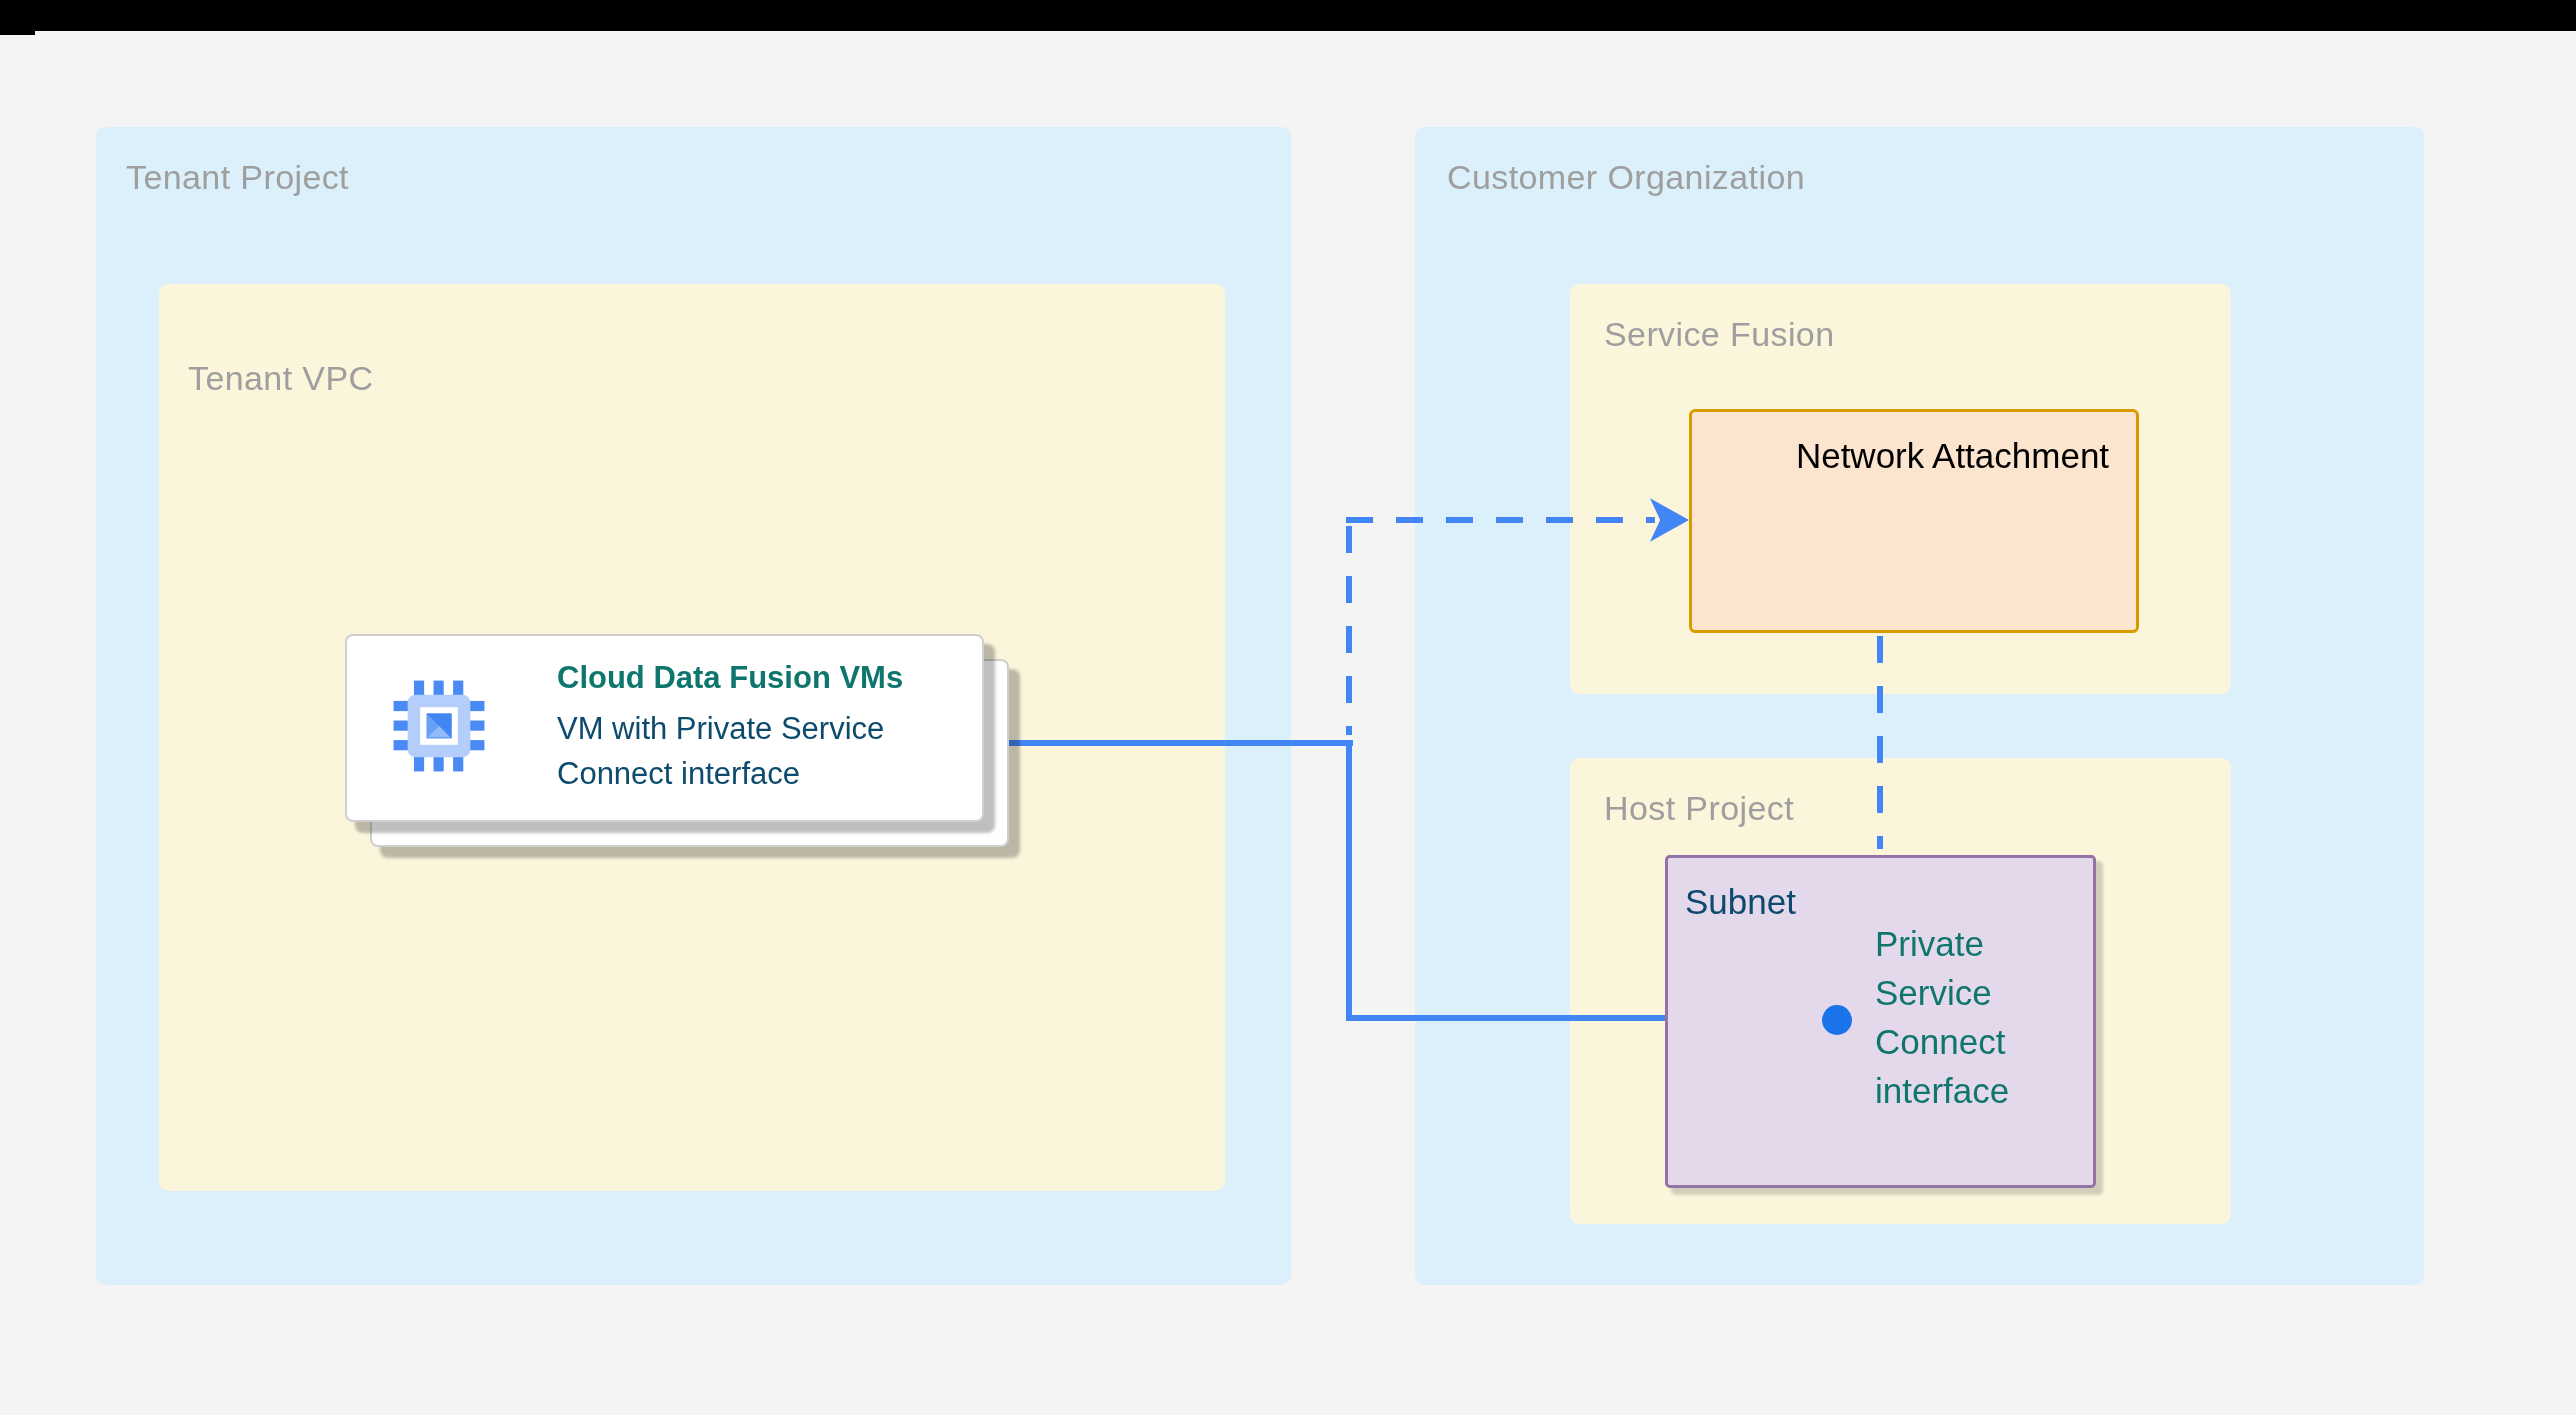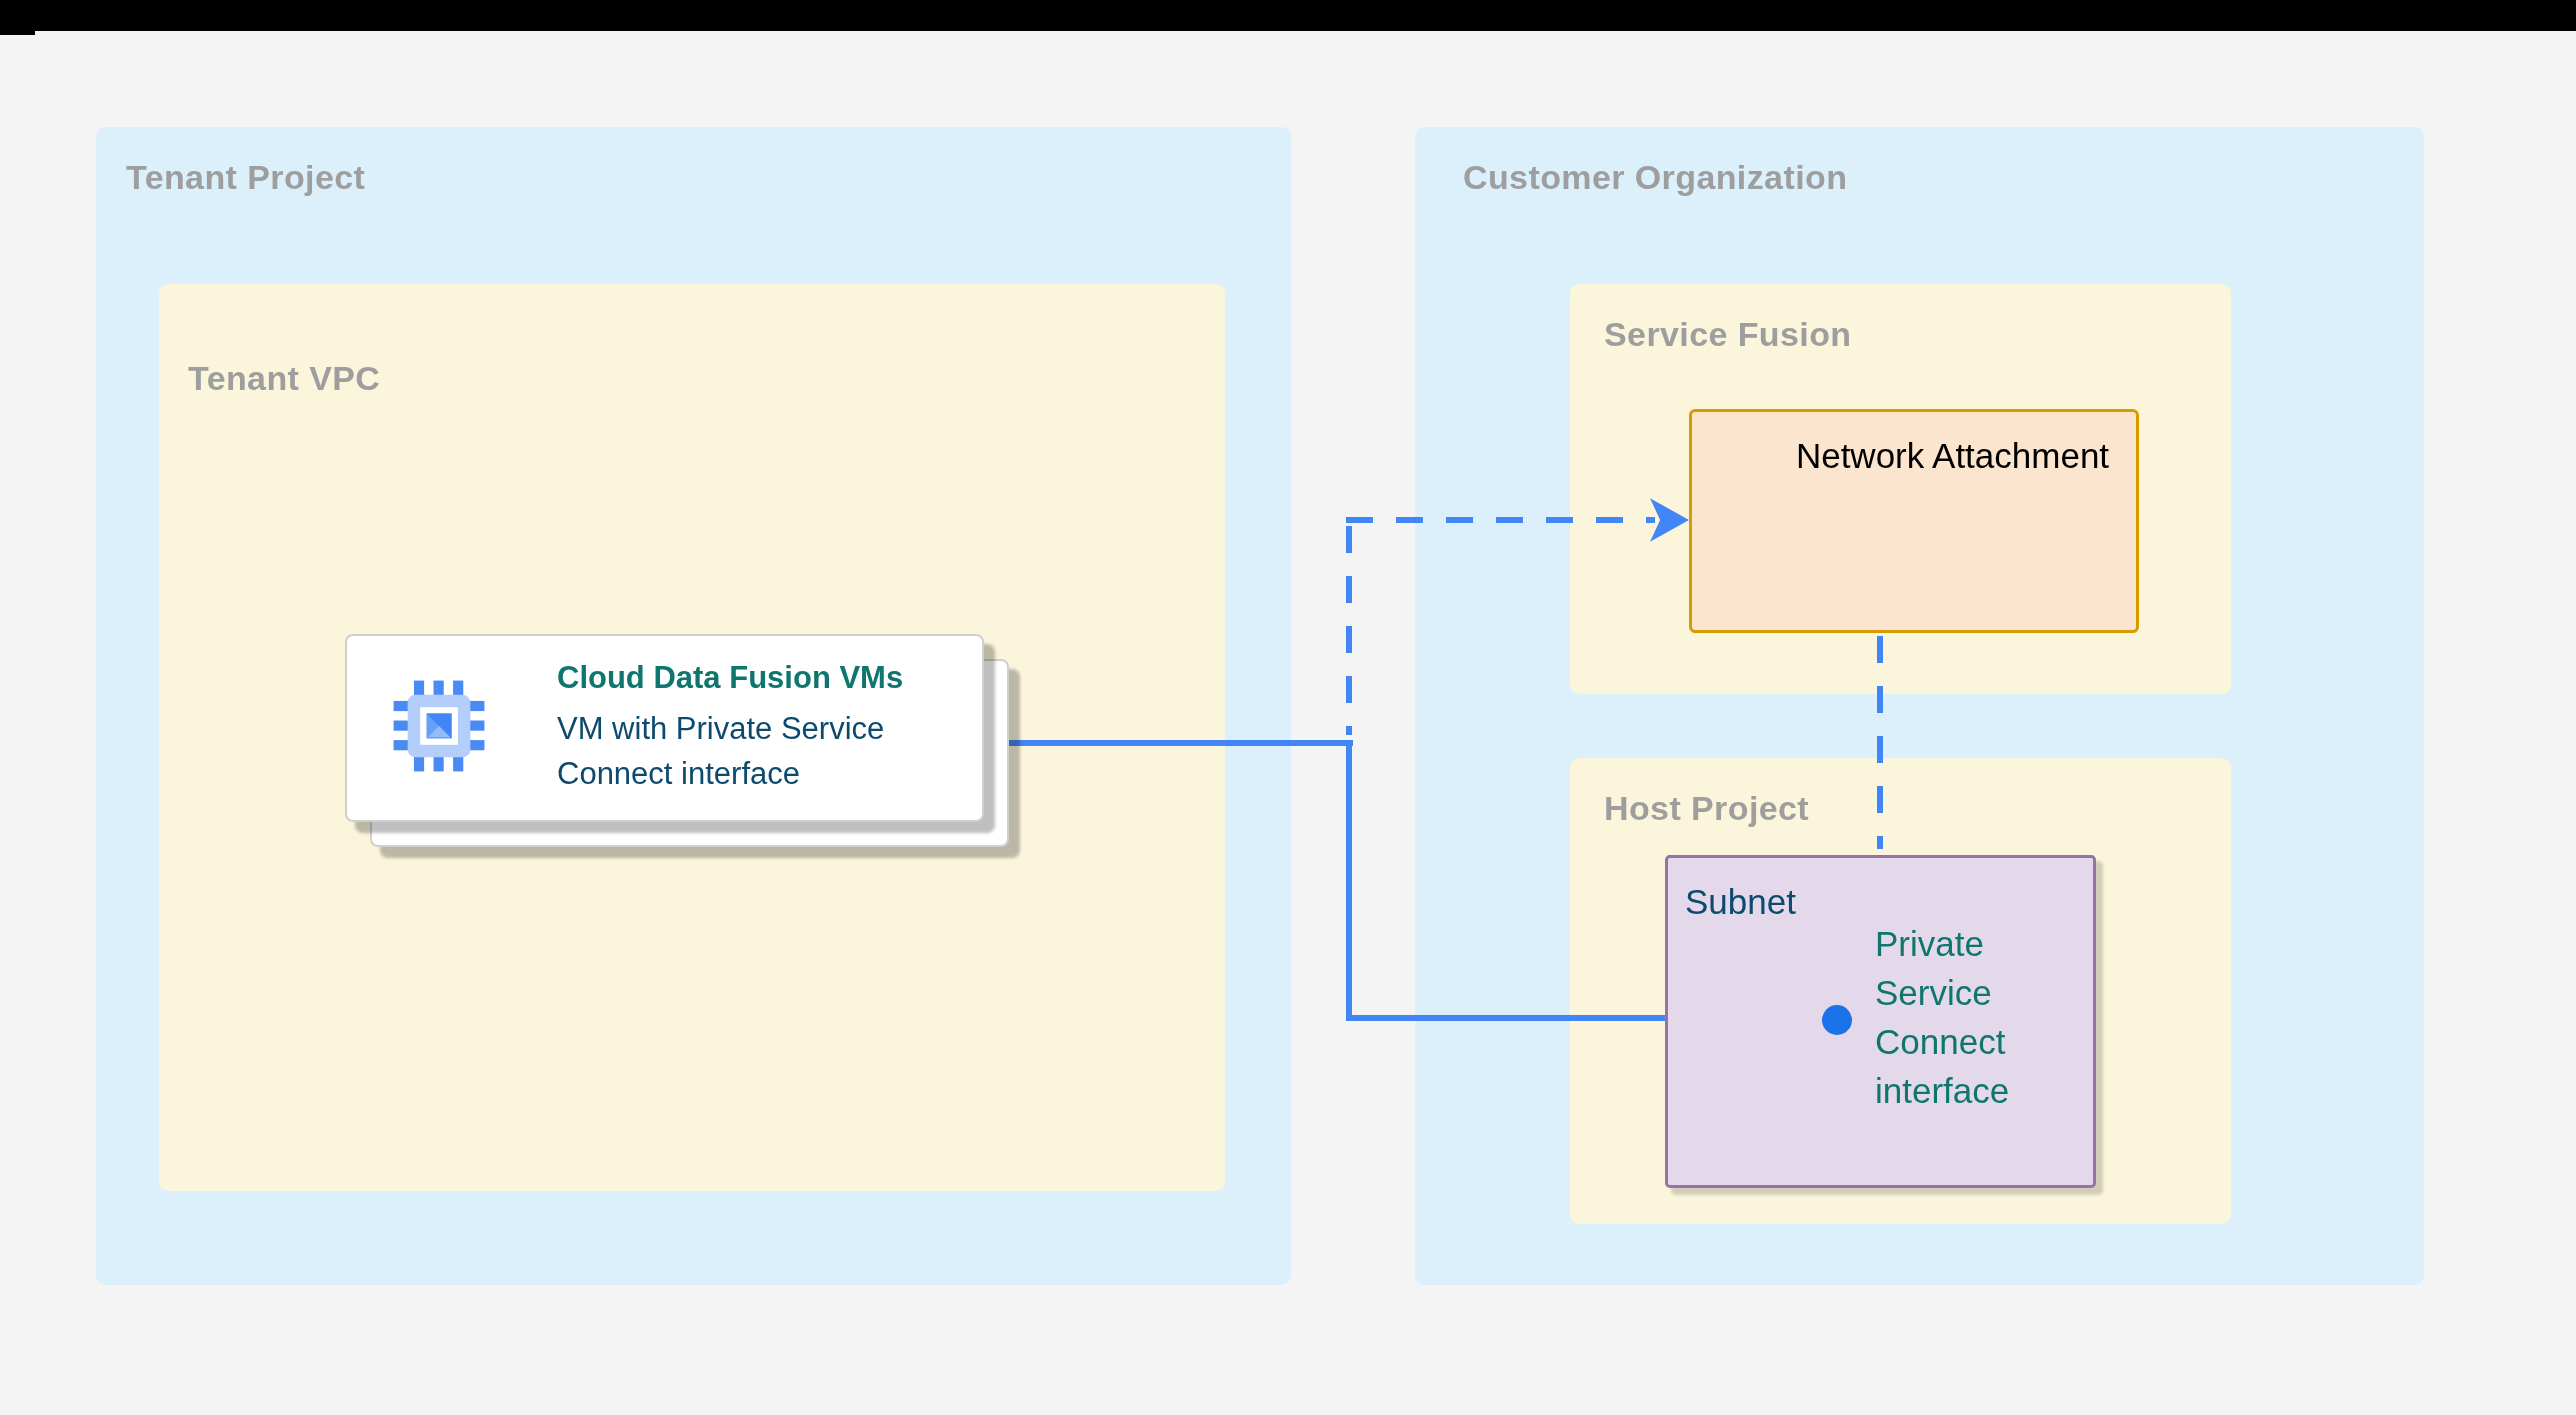--- a/index.html
+++ b/index.html
@@ -12,30 +12,30 @@
   .abs{position:absolute;}
   
   .topbar{left:0;top:0;width:2576px;height:31px;background:#000;}
   .topbar-notch{left:0;top:31px;width:35px;height:3.9px;background:#000;}
 
   
   .panel{border-radius:9.4px;}
   .panel-blue{background:#DBF0FB;}
   .panel-yellow{background:#FBF5DC;}
   .panel-label{
-    font-size:34px;color:#9E9E9E;letter-spacing:0.4px;white-space:nowrap;font-weight:bold;
+    font-size:34px;color:#9E9E9E;letter-spacing:0.4px;white-space:nowrap;
   }
 
   #tenant-project{left:96px;top:127px;width:1195px;height:1158px;}
   #tenant-project-label{left:126px;top:158px;}
   #tenant-vpc{left:159px;top:284px;width:1066px;height:907px;}
   #tenant-vpc-label{left:188px;top:315px;margin-top:44px;}
 
   #customer-org{left:1415px;top:127px;width:1009px;height:1158px;}
-  #customer-org-label{left:1447px;top:158px;margin-left:16px;}
+  #customer-org-label{left:1447px;top:158px;}
   #service-project{left:1570px;top:284px;width:661px;height:410px;}
   #service-project-label{left:1604px;top:315px;}
   #host-project{left:1570px;top:758px;width:661px;height:466px;}
   #host-project-label{left:1604px;top:789px;}
 
   
   .vm-card{
     width:639px;height:188px;background:#FFFFFF;
     border:2.4px solid #CFCFCF;border-radius:7.8px;
     box-shadow:10.2px 10.2px 3.1px rgba(0,0,0,0.25);

